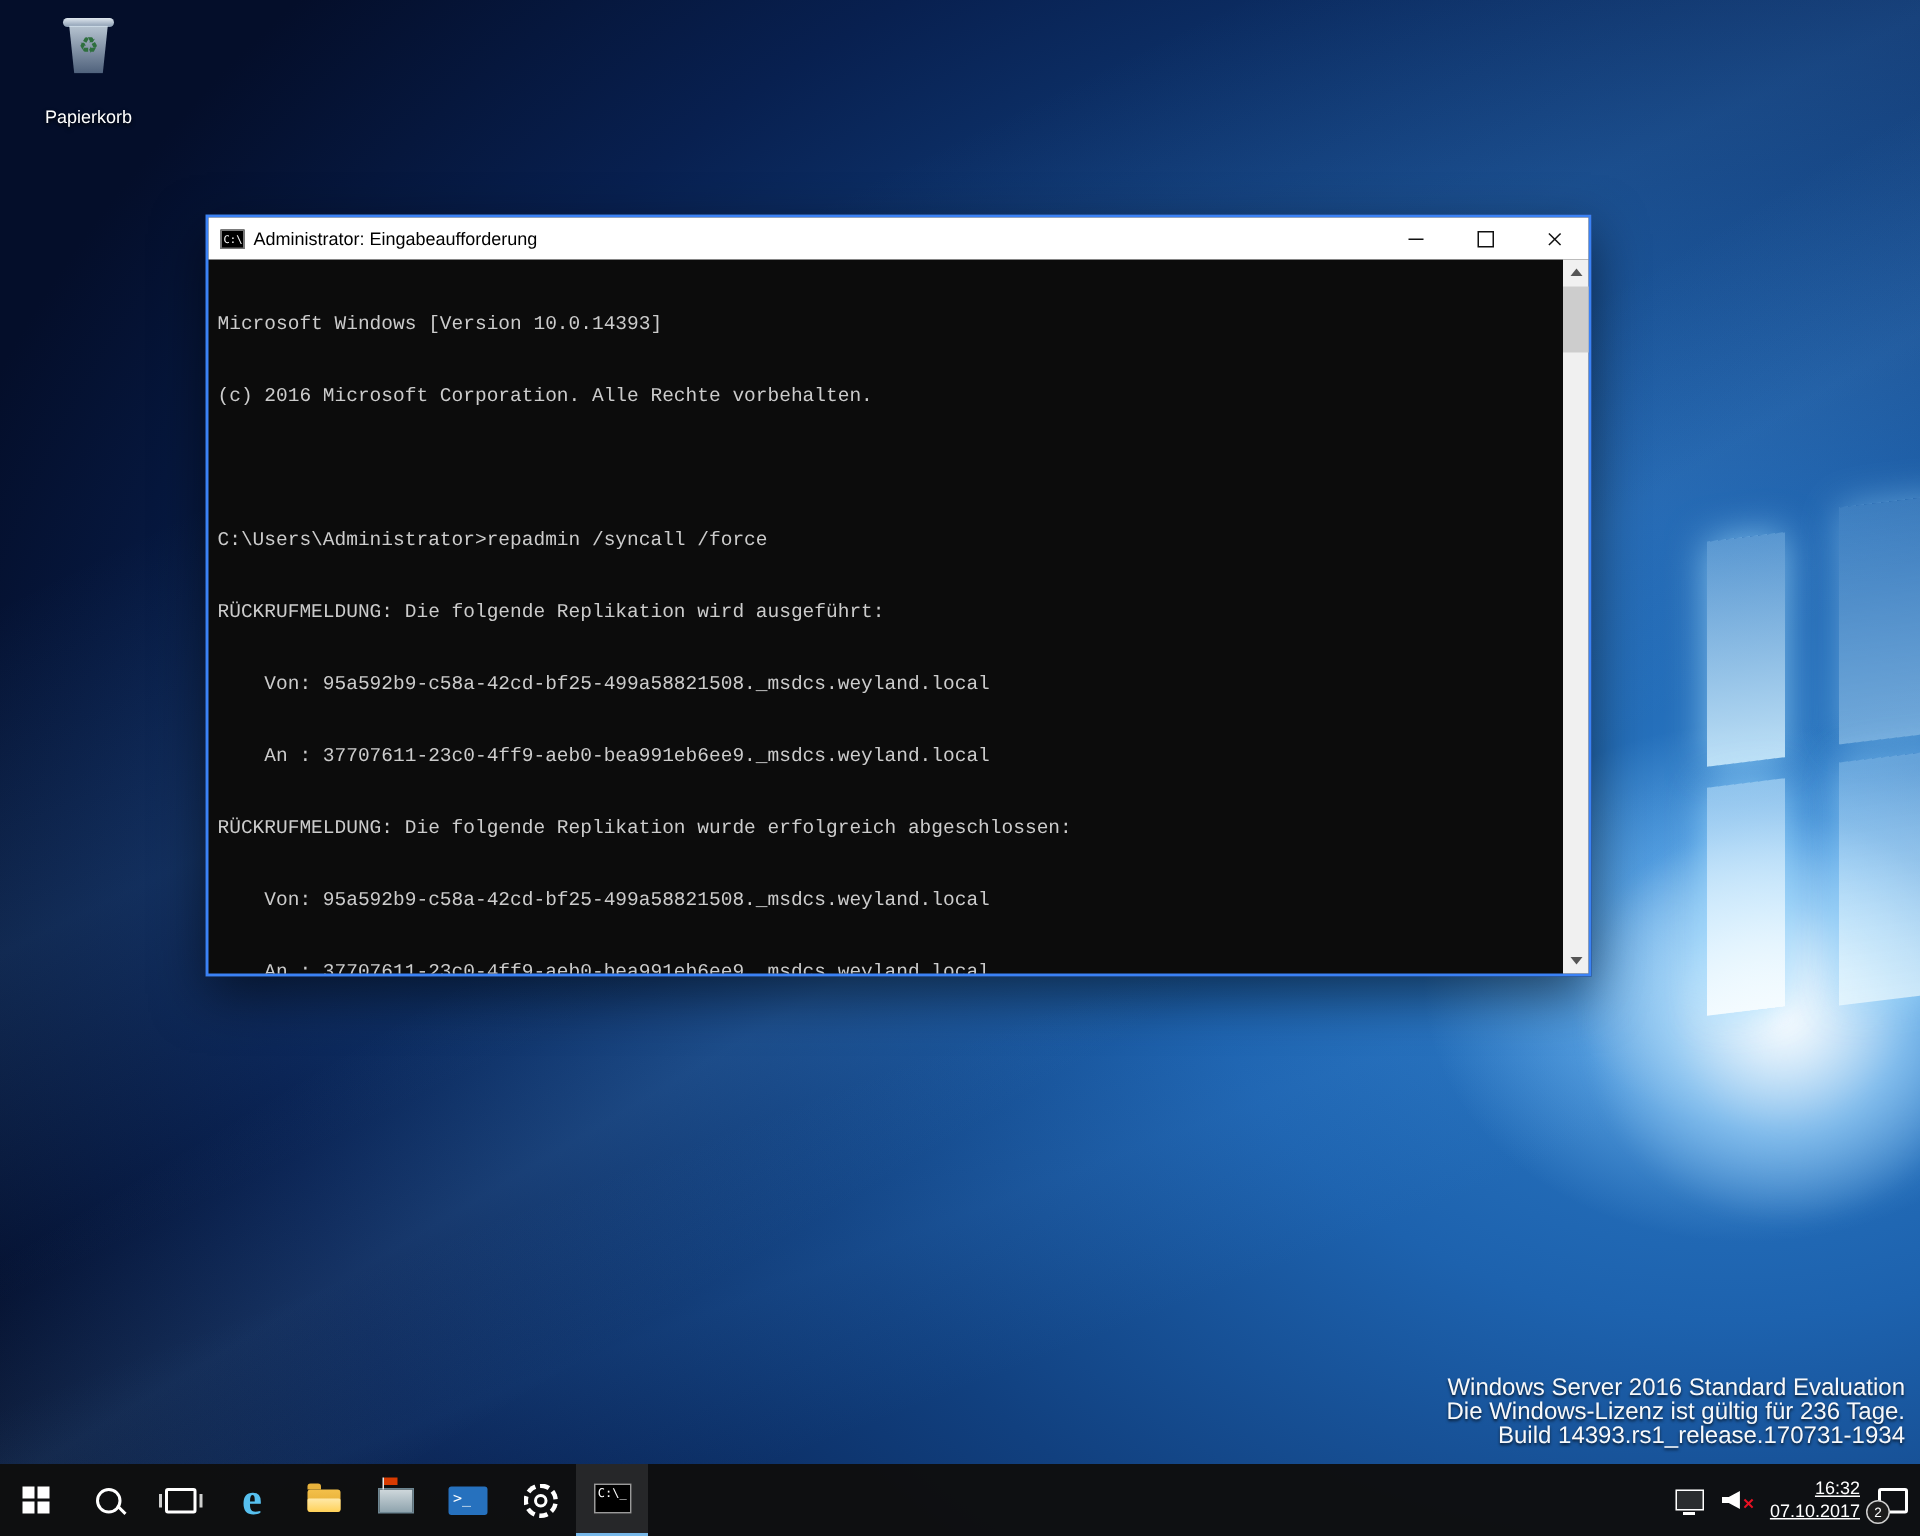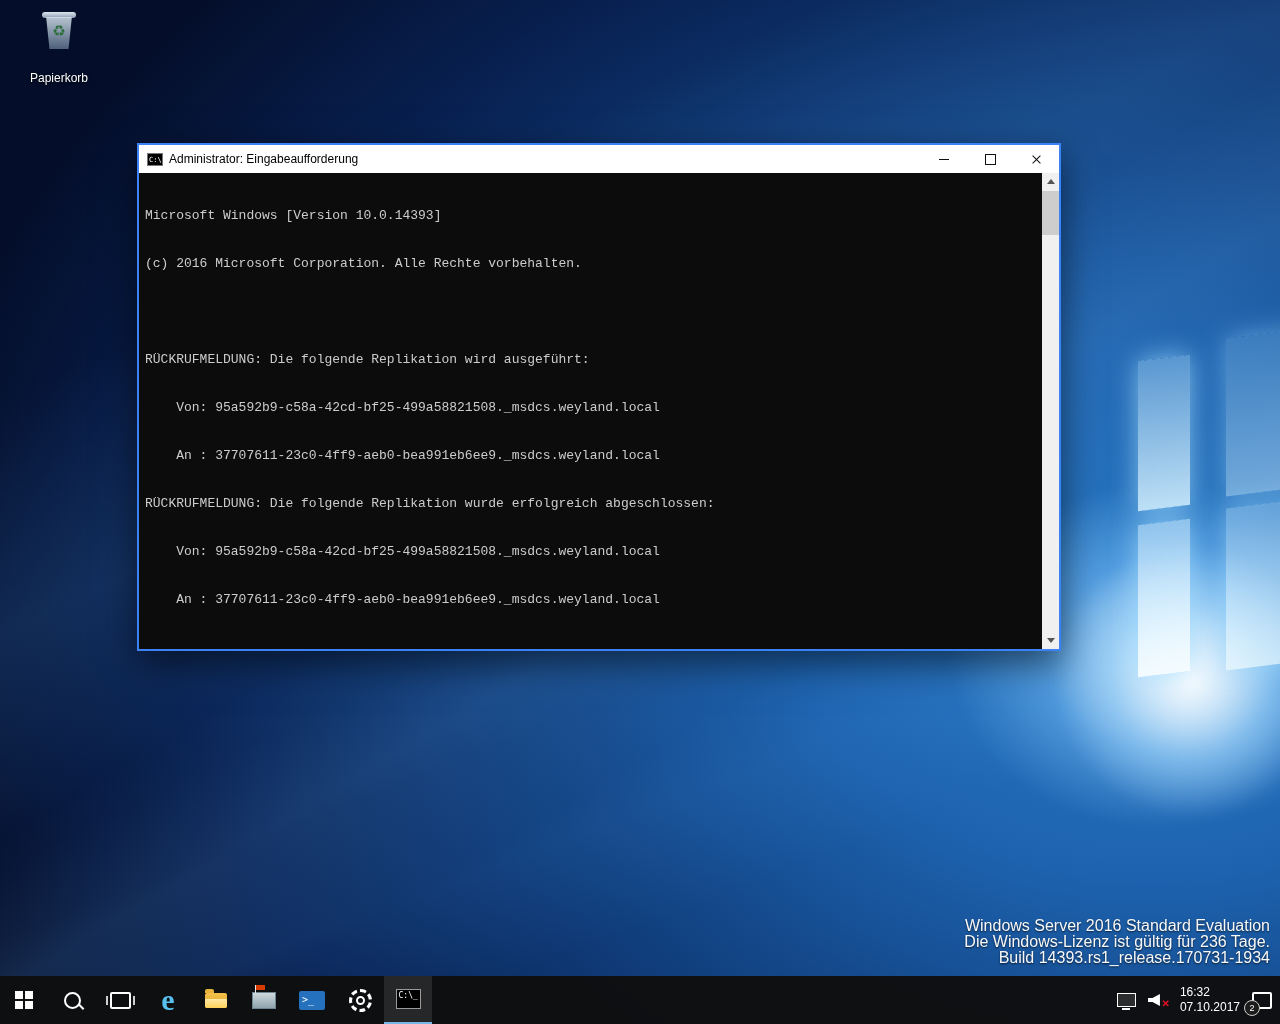--- a/index.html
+++ b/index.html
@@ -114,21 +114,21 @@
   .cmd-glyph::after{content:"C:\\_";}
 
   .tray{margin-left:auto;display:flex;align-items:center;gap:12px;padding-right:8px;}
   .net-glyph{width:17px;height:12px;border:1px solid #fff;background:rgba(255,255,255,0.12);position:relative;}
   .net-glyph::after{content:"";position:absolute;left:4px;bottom:-4px;width:8px;height:2px;background:#fff;}
   .vol-glyph{position:relative;width:20px;height:14px;}
   .vol-speaker{position:absolute;left:0;top:1px;width:12px;height:12px;background:#fff;
     clip-path:polygon(0 33%,38% 33%,100% 0,100% 100%,38% 67%,0 67%);}
   .vol-mute{position:absolute;right:-2px;bottom:-2px;color:#e81123;font-size:10px;line-height:10px;font-weight:bold;}
   .vol-mute::after{content:"\2715";}
-  .clock{display:flex;flex-direction:column;align-items:flex-start;color:#fff;font-size:12px;line-height:15px;}
+  .clock{display:flex;flex-direction:column;align-items:flex-end;color:#fff;font-size:12px;line-height:15px;text-decoration:underline;}
   .ac-glyph{position:relative;width:20px;height:17px;border:2px solid #fff;border-radius:2px;box-sizing:border-box;}
   .ac-glyph::after{content:"";position:absolute;left:1px;bottom:-6px;width:0;height:0;
     border-left:5px solid #fff;border-bottom:5px solid transparent;}
   .ac-badge{position:absolute;left:-8px;bottom:-7px;width:14px;height:14px;border-radius:50%;
     background:#1c1c1c;border:1px solid #cfcfcf;color:#fff;font-size:9px;line-height:14px;text-align:center;}
 </style>
 </head>
 <body>
 
 <div class="stage">
@@ -169,20 +169,21 @@
         <div class="win-btn">
             <span class="glyph-close"></span>
           </div>
       </div>
     </div>
 
     <div class="console">
       <div class="console-line">Microsoft Windows [Version 10.0.14393]</div>
       <div class="console-line">(c) 2016 Microsoft Corporation. Alle Rechte vorbehalten.</div>
       <div class="console-line"></div>
+      <div class="console-line">C:\Users\Administrator&gt;repadmin /syncall /force</div>
       <div class="console-line">RÜCKRUFMELDUNG: Die folgende Replikation wird ausgeführt:</div>
       <div class="console-line">    Von: 95a592b9-c58a-42cd-bf25-499a58821508._msdcs.weyland.local</div>
       <div class="console-line">    An : 37707611-23c0-4ff9-aeb0-bea991eb6ee9._msdcs.weyland.local</div>
       <div class="console-line">RÜCKRUFMELDUNG: Die folgende Replikation wurde erfolgreich abgeschlossen:</div>
       <div class="console-line">    Von: 95a592b9-c58a-42cd-bf25-499a58821508._msdcs.weyland.local</div>
       <div class="console-line">    An : 37707611-23c0-4ff9-aeb0-bea991eb6ee9._msdcs.weyland.local</div>
       
       
       
       

